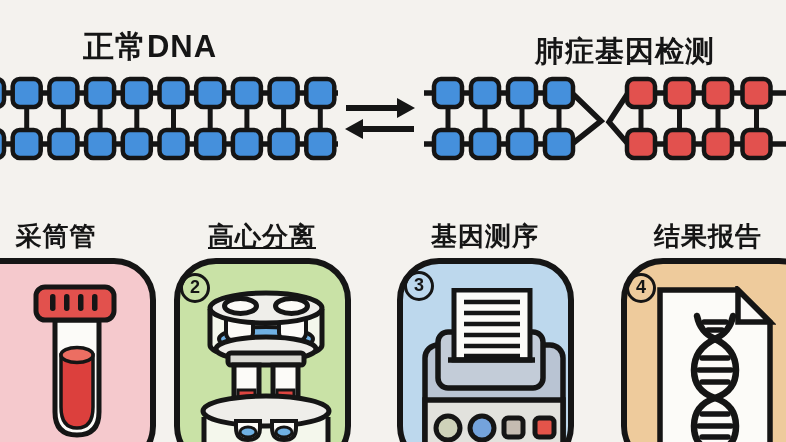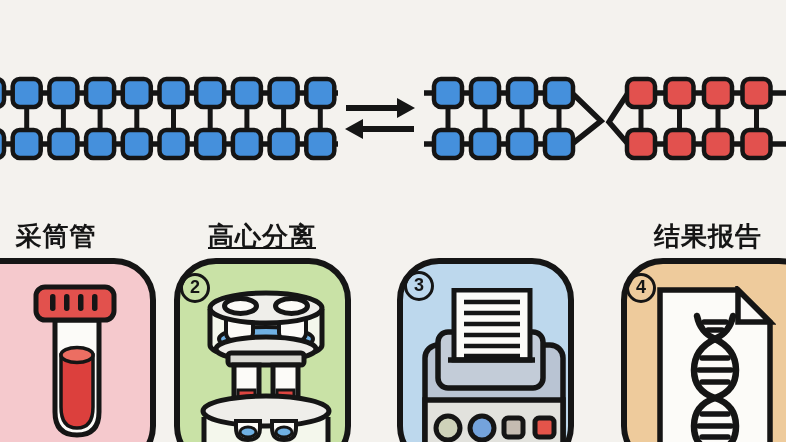--- a/index.html
+++ b/index.html
@@ -24,20 +24,22 @@
   #badge-3{left:404px;top:271px;}
   #badge-4{left:626px;top:273px;}
   .icon-svg{position:absolute;}
   svg *{vector-effect:none;}
 </style>
 </head>
 <body>
 
 <div id="page">
 
+  <div id="left-title" class="title">正常DNA</div>
+  <div id="right-title" class="title">肺症基因检测</div>
 
   <svg id="dna-svg" width="786" height="210" viewBox="0 0 786 210" style="position:absolute;left:0;top:0;">
     <defs>
       <g id="dna-unit" stroke="#151515">
         <line x1="0" y1="104" x2="0" y2="133" stroke-width="5"></line>
         <rect x="-14" y="79" width="28" height="28" rx="7" stroke-width="4.5"></rect>
         <rect x="-14" y="130" width="28" height="28" rx="7" stroke-width="4.5"></rect>
       </g>
     </defs>
 
@@ -82,20 +84,21 @@
     <g stroke="#151515" fill="#151515">
       <path d="M 346 108 H 399" stroke-width="6" fill="none"></path>
       <polygon points="397,98 415,108 397,118" stroke="none"></polygon>
       <path d="M 414 129 H 361" stroke-width="6" fill="none"></path>
       <polygon points="363,119 345,129 363,139" stroke="none"></polygon>
     </g>
   </svg>
 
   <div class="step-label" style="left:-44px;">采筒管</div>
   <div class="step-label" style="left:162px;text-decoration:underline;">高心分离</div>
+  <div class="step-label" style="left:385px;">基因测序</div>
   <div class="step-label" style="left:608px;">结果报告</div>
 
   <div id="card-1" class="card"></div>
   <div id="card-2" class="card"></div>
   <div id="card-3" class="card"></div>
   <div id="card-4" class="card"></div>
 
   <div id="badge-2" class="badge">2</div>
   <div id="badge-3" class="badge">3</div>
   <div id="badge-4" class="badge">4</div>

